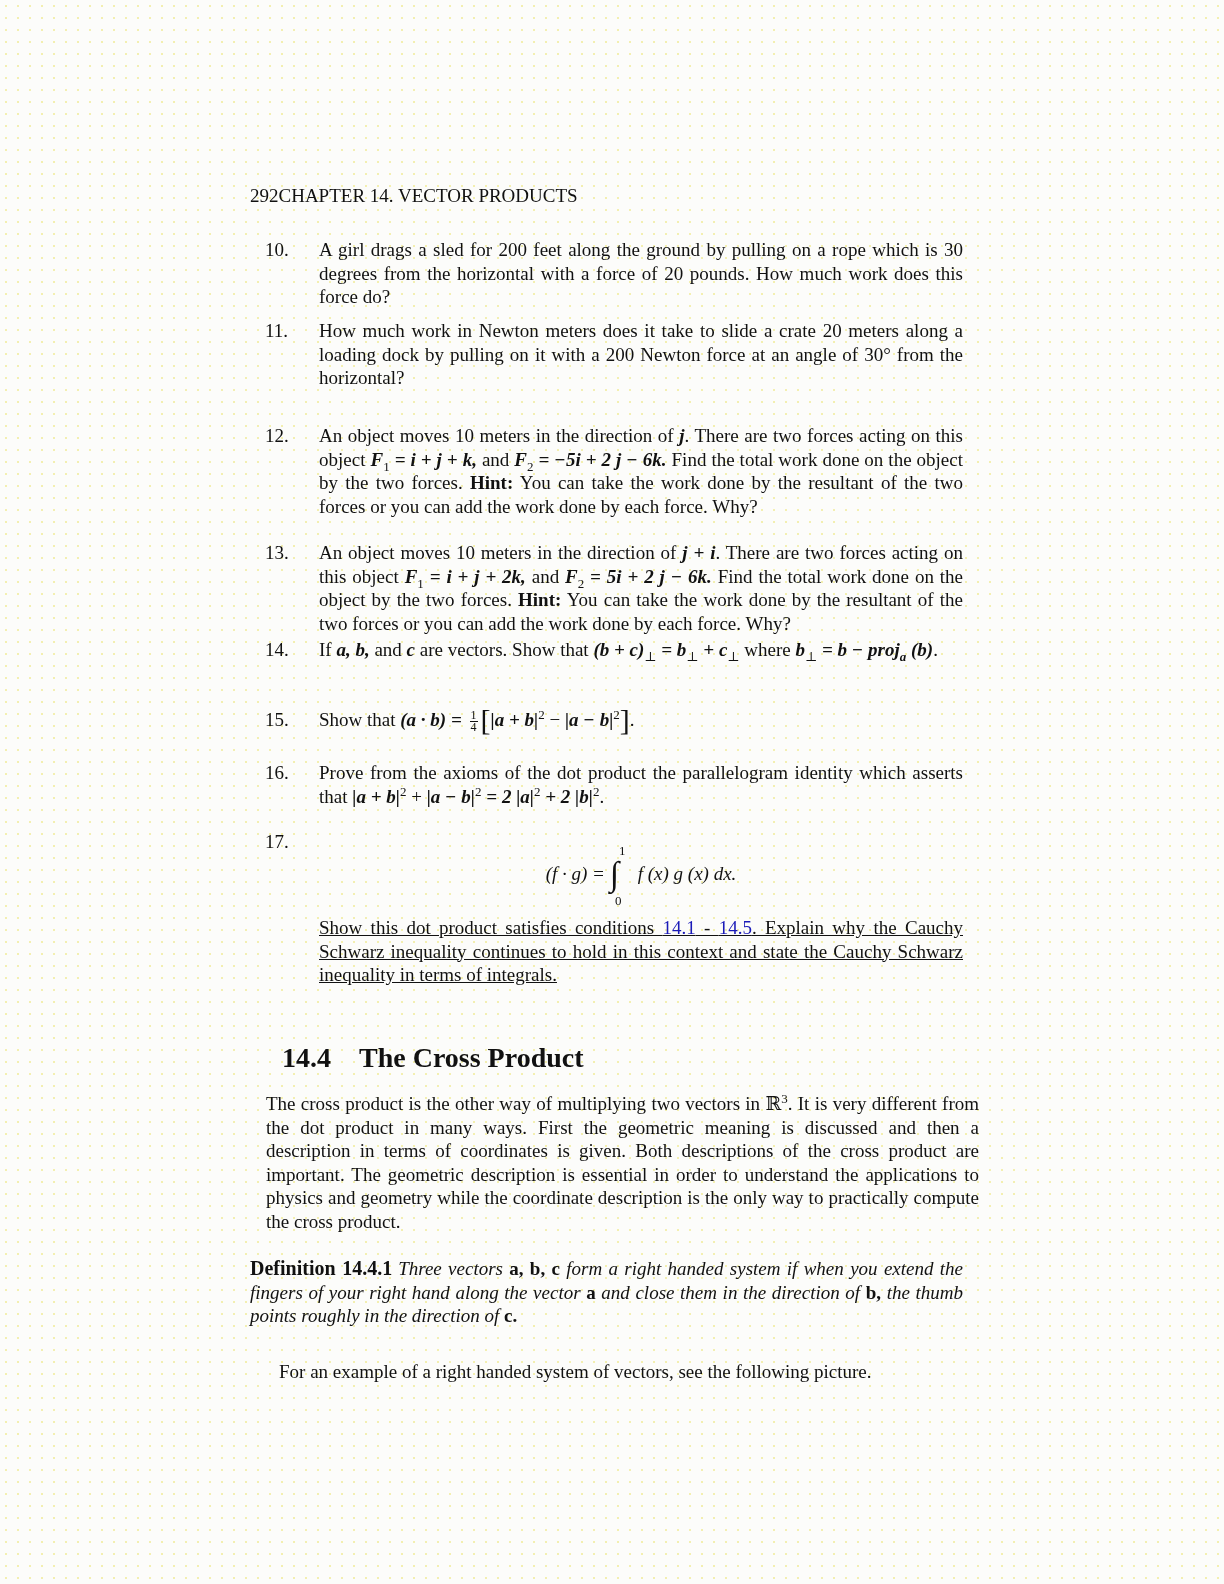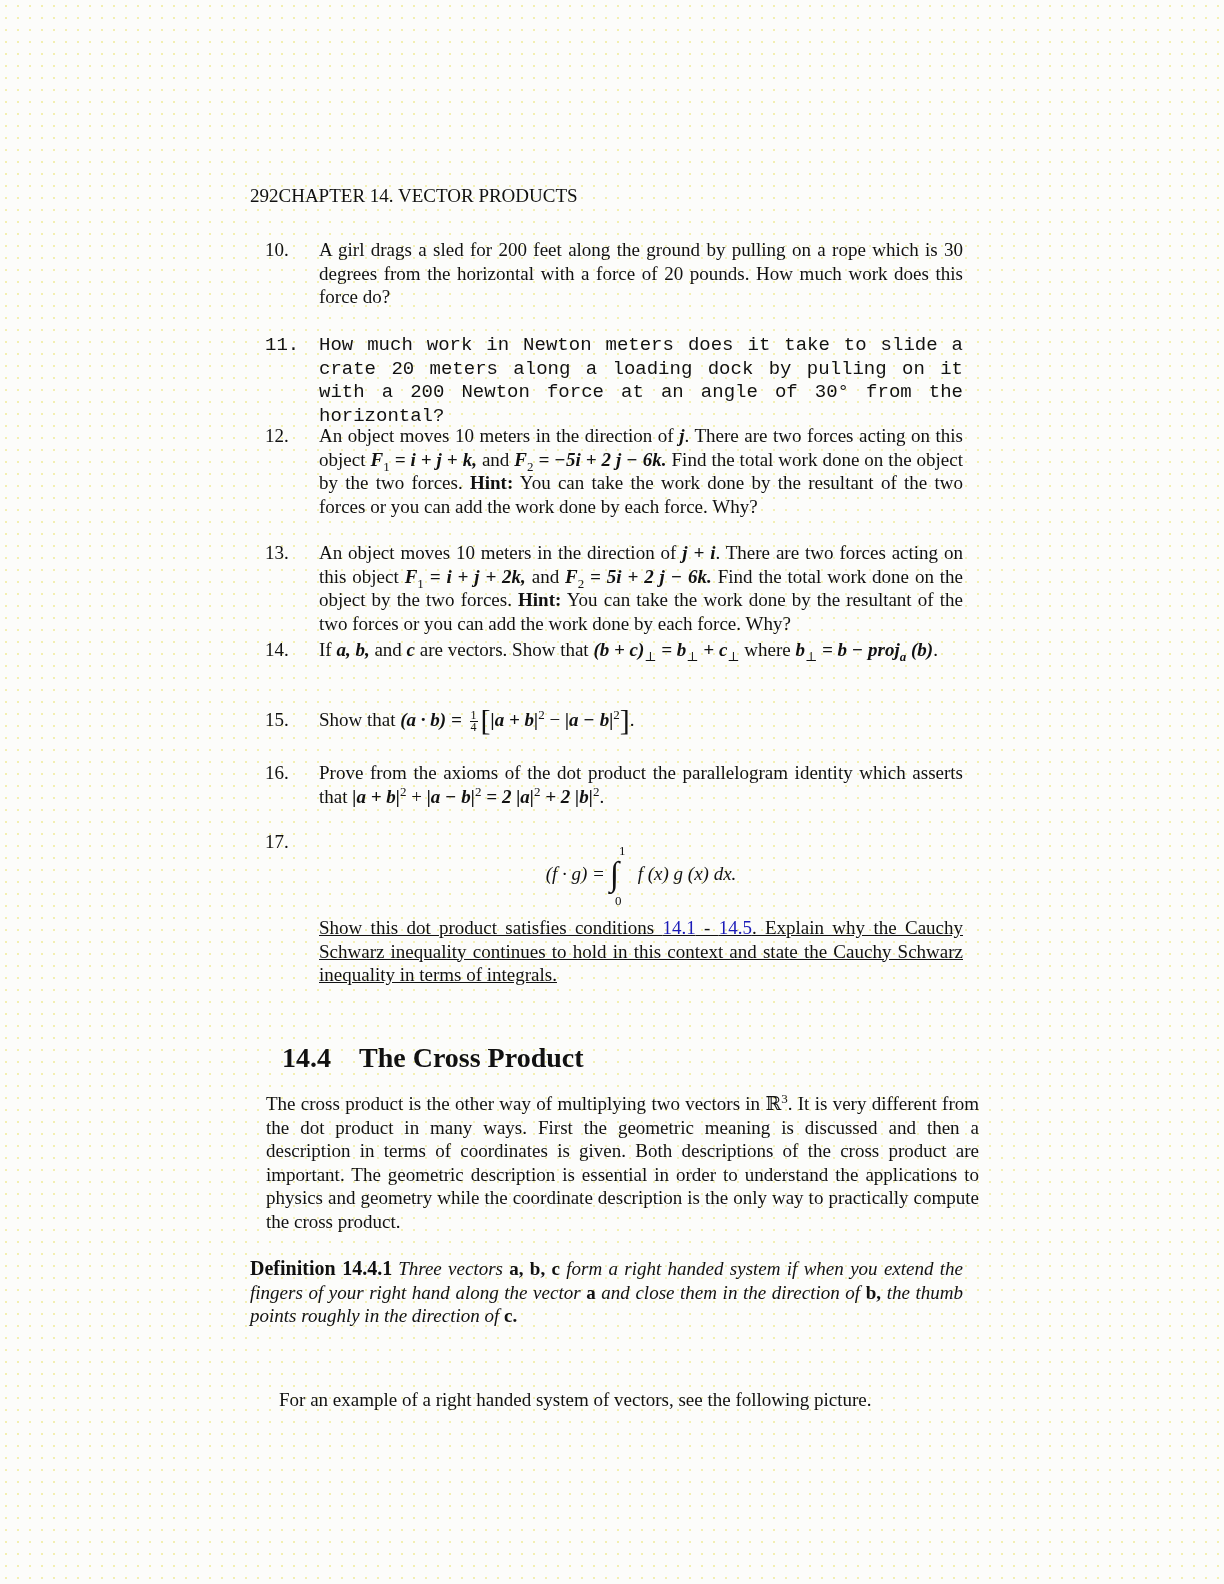--- a/index.html
+++ b/index.html
@@ -131,41 +131,40 @@
       margin-top: 32px;
     }
     .definition .def-body { font-style: italic; }
     .definition .dv { font-weight: bold; font-style: normal; }
     .closing {
       position: absolute;
       top: 1360px;
       left: 29px;
       font-size: 19px;
       line-height: 24px;
-      margin-top: 28px;
     }
   </style>
 </head>
 <body>
 
 <div class="page">
 
   <div class="running-header">
     <span>292</span>
     <span>CHAPTER 14.  VECTOR PRODUCTS</span>
   </div>
 
   <div class="problems">
 
     <div class="problem" style="top:0px;">
       <span class="num">10.</span>
       <div class="body">A girl drags a sled for 200 feet along the ground by pulling on a rope which is 30 degrees from the horizontal with a force of 20 pounds.  How much work does this force do?</div>
     </div>
 
-    <div class="problem" style="top:96px;font-family:Liberation Mono, monospace;">
+    <div class="problem" style="top:81px;">
       <span class="num">11.</span>
       <div class="body">How much work in Newton meters does it take to slide a crate 20 meters along a loading dock by pulling on it with a 200 Newton force at an angle of 30° from the horizontal?</div>
     </div>
 
     <div class="problem" style="top:186px;">
       <span class="num">12.</span>
       <div class="body">
         <span>An object moves 10 meters in the direction of </span><span class="bv">j</span><span>. There are two forces acting on this object </span><span class="bv">F</span><sub>1</sub><span class="bv"> = i + j + k,</span><span> and </span><span class="bv">F</span><sub>2</sub><span class="bv"> = −5i + 2 j − 6k.</span><span> Find the total work done on the object by the two forces. </span><span class="b">Hint:</span><span> You can take the work done by the resultant of the two forces or you can add the work done by each force. Why?</span>
       </div>
     </div>

